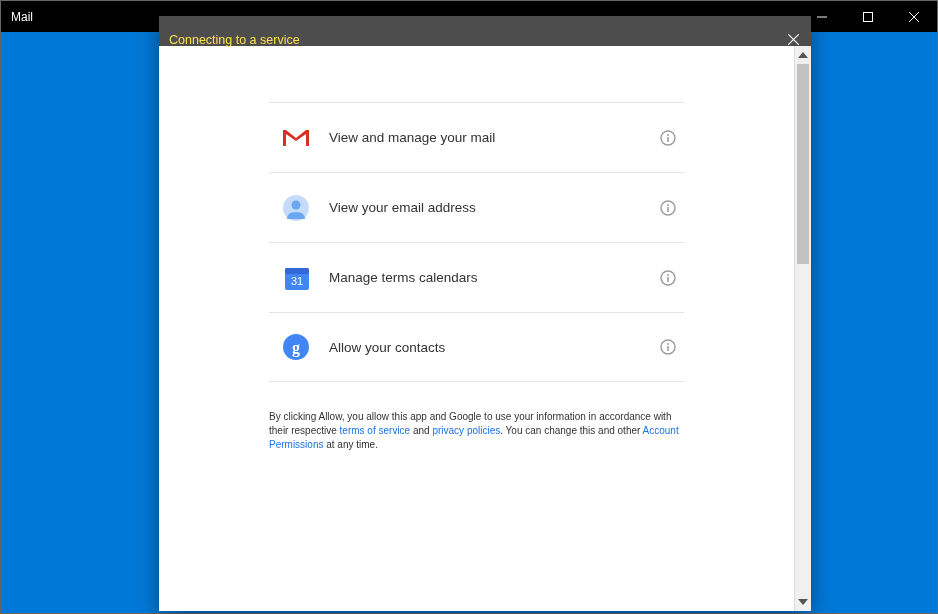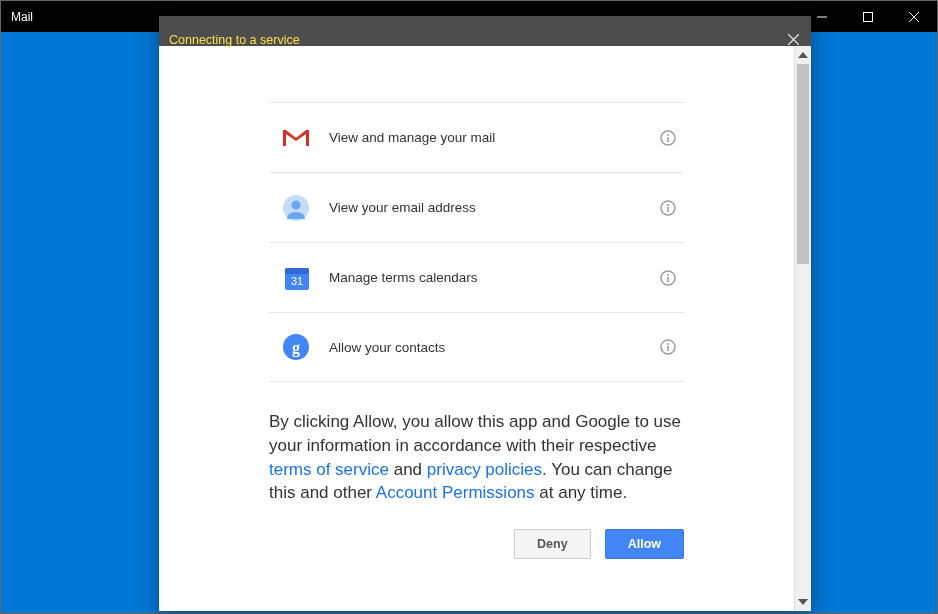--- a/index.html
+++ b/index.html
@@ -104,21 +104,21 @@
     }
     .info-icon {
       width: 16px; height: 16px;
       color: #9e9e9e;
       flex-shrink: 0;
     }
     .perm-bottom-border { border-bottom: 1px solid #e5e5e5; }
     .disclosure {
       width: 415px;
       margin: 28px auto 0;
-      font-size: 17px;
+      font-size: 10px;
       color: #333;
       line-height: 1.4;
     }
     .disclosure a { color: #1a73e8; text-decoration: none; }
     .buttons {
       width: 415px;
       margin: 24px auto 0;
       display: flex;
       justify-content: flex-end;
       gap: 14px;
@@ -272,24 +272,20 @@
                     <rect x="7.2" y="7" width="1.6" height="5" fill="#9e9e9e"></rect>
                   </svg></div>
             </div>
 
           </div>
 
           <div class="disclosure">
             <span>By clicking Allow, you allow this app and Google to use your information in accordance with their respective </span><a href="#">terms of service</a><span> and </span><a href="#">privacy policies</a><span>. You can change this and other </span><a href="#">Account Permissions</a><span> at any time.</span>
           </div>
 
-          <div class="buttons">
-            <div class="btn btn-deny">Deny</div>
-            <div class="btn btn-allow">Allow</div>
-          </div>
 
         </div>
 
         <div class="scrollbar">
           <div class="scroll-arrow">
             <svg width="10" height="6" viewBox="0 0 10 6">
                 <path d="M0 6 L5 0 L10 6 Z" fill="#555"></path>
               </svg>
           </div>
           <div class="scroll-track">

